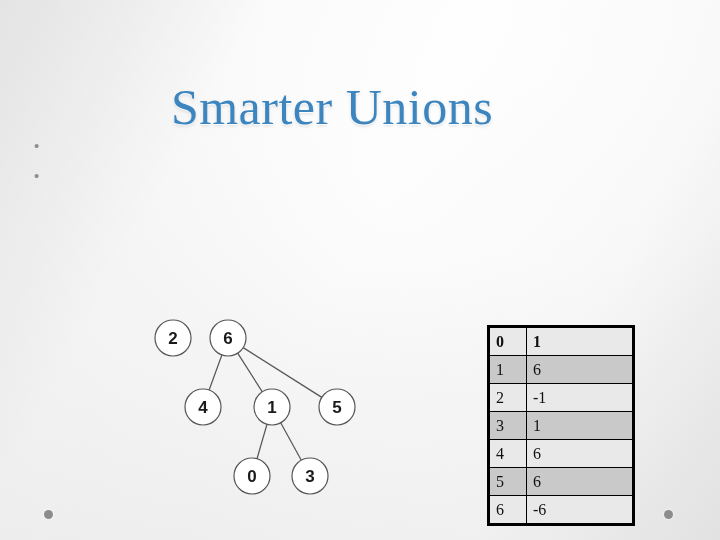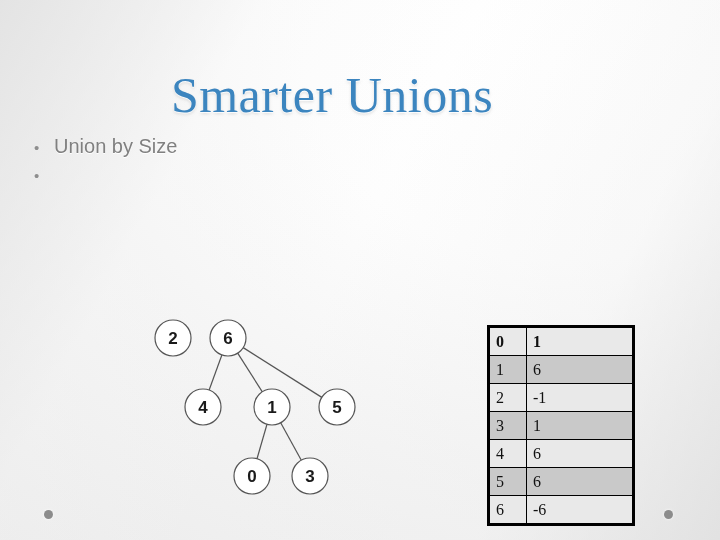--- a/index.html
+++ b/index.html
@@ -26,21 +26,21 @@
     content: "";
     position: absolute;
     inset: 0;
     background: linear-gradient(118deg, rgba(225,225,225,0.85) 0%, rgba(246,246,246,0.25) 26%, rgba(255,255,255,0) 48%, rgba(238,238,238,0.35) 76%, rgba(222,222,222,0.8) 100%);
     pointer-events: none;
   }
 
   #title {
     position: absolute;
     left: 0;
-    top: 66px;
+    top: 78px;
     width: 664px;
     text-align: center;
     font-family: "Liberation Serif", serif;
     font-size: 50px;
     line-height: 58px;
     font-weight: normal;
     color: #3c85bf;
     letter-spacing: 0.5px;
     text-shadow: 0 1px 1px rgba(255,255,255,0.95), 0 2px 3px rgba(160,160,160,0.35);
     white-space: nowrap;
@@ -131,21 +131,20 @@
 </head>
 <body>
 
 <div id="slide">
 
   <div id="title">Smarter Unions</div>
 
   <div id="bullets">
     <div class="bullet-row">
       <span class="bullet-dot">•</span>
-      <span class="bullet-text">Union by Size</span>
     </div>
     <div class="bullet-row">
       <span class="bullet-dot">•</span>
     </div>
   </div>
 
   <div id="tree">
     <svg id="tree-svg" width="260" height="205" viewBox="0 0 260 205">
         <line x1="81.86832201310142" y1="49.9234312438401" x2="69.13167798689858" y2="85.0765687561599" stroke="#555555" stroke-width="1.2"></line>
         <line x1="97.67798694911231" y1="48.17684317019886" x2="122.32201305088769" y2="86.82315682980115" stroke="#555555" stroke-width="1.2"></line>

